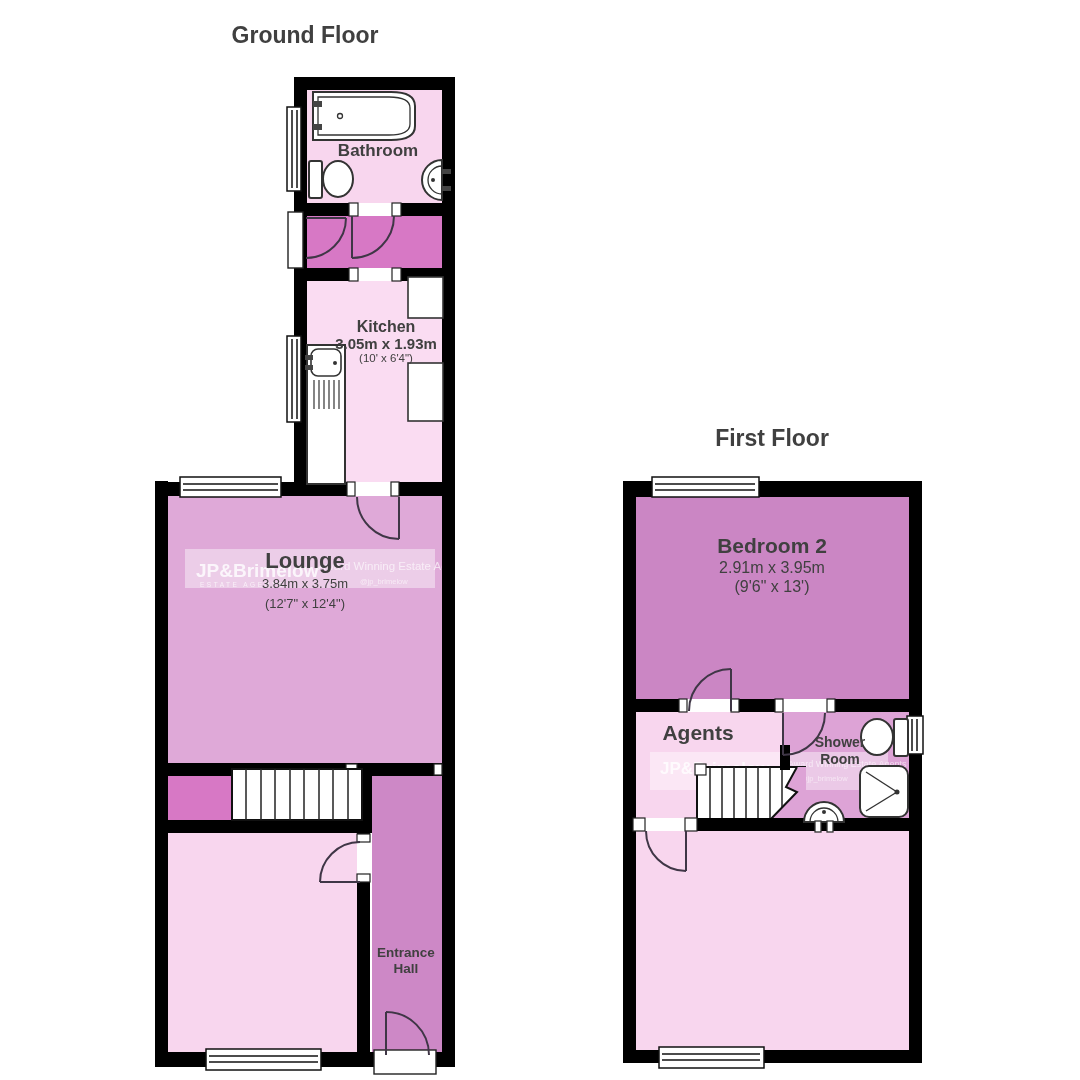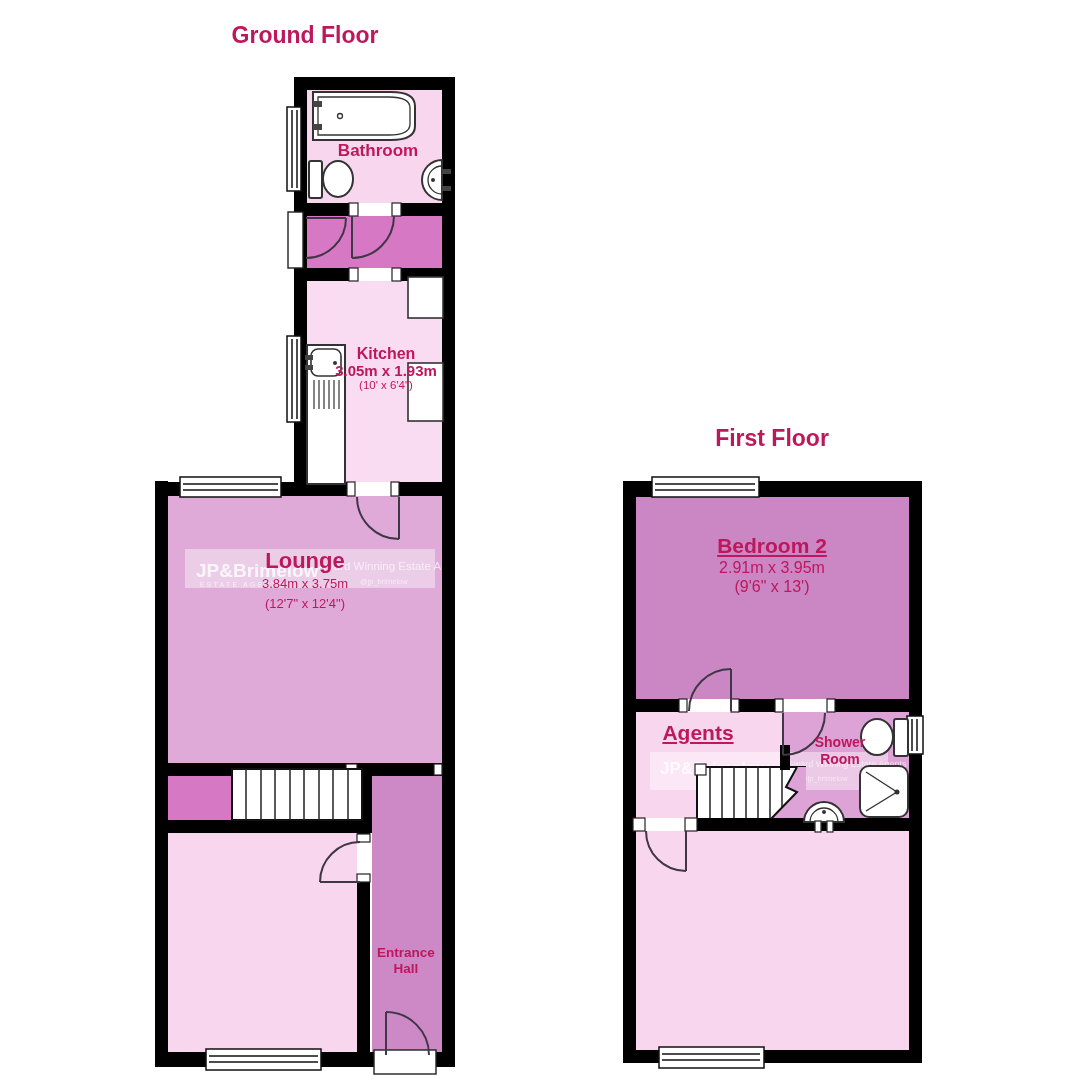--- a/index.html
+++ b/index.html
@@ -1,27 +1,27 @@
 <!DOCTYPE html>
 <html><head>
 <meta charset="utf-8">
 <style>
   html,body{margin:0;padding:0;background:#ffffff;}
   .canvas{position:relative;width:1080px;height:1080px;background:#ffffff;overflow:hidden;
           font-family:"Liberation Sans",sans-serif;}
   .canvas svg{position:absolute;left:0;top:0;}
-  .lbl{position:absolute;transform:translateX(-50%);text-align:center;color:#be185d;z-index:5;
+  .lbl{position:absolute;transform:translateX(-50%);text-align:center;color:#404040;z-index:5;
        line-height:1.15;}
   .title{font-weight:bold;font-size:23px;}
   .nm{font-weight:bold;text-align:center;}
-  .s21{font-size:21px;line-height:25px;text-decoration:underline;}
+  .s21{font-size:21px;line-height:25px;}
   .s22{font-size:22px;line-height:26px;}
   .s18{font-size:18px;line-height:21px;}
   .s17{font-size:17px;line-height:20px;}
-  .s16{font-size:16px;line-height:19px;margin-top:27px;}
+  .s16{font-size:16px;line-height:19px;}
   .s15b{font-size:14px;line-height:17px;}
   .s14{font-size:13.5px;line-height:16px;}
   .d17{font-size:13px;line-height:20px;}
   .d16{font-size:16px;line-height:19px;}
   .d15{font-size:15px;line-height:18px;}
   .d12{font-size:15px;line-height:15px;font-weight:bold;}
   .d11{font-size:11.5px;line-height:14px;}
   .w70{width:70px;} .w62{width:62px;} .w58{width:58px;}
   .wrap{display:inline-block;}
 </style>

